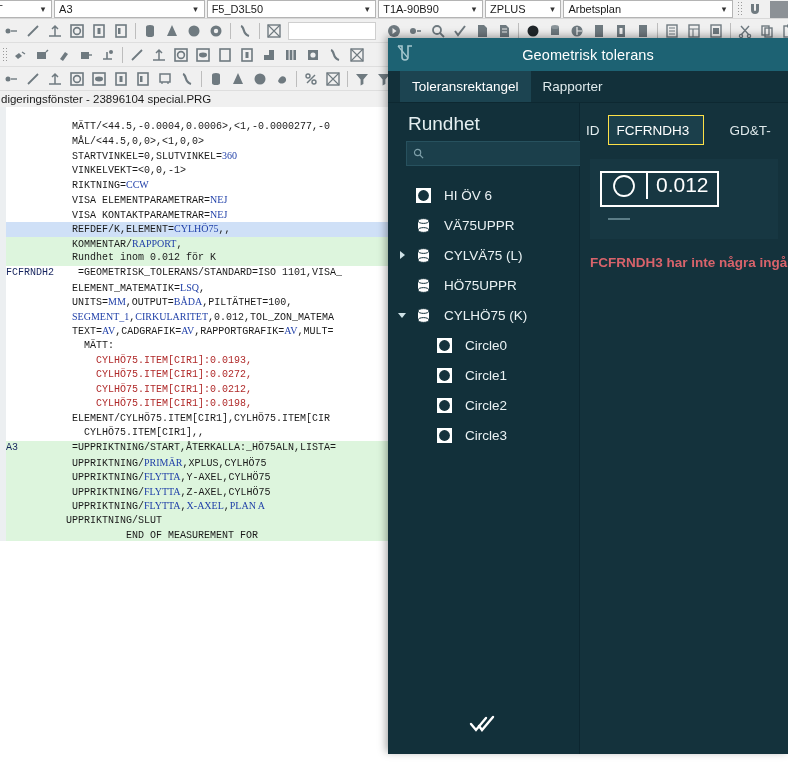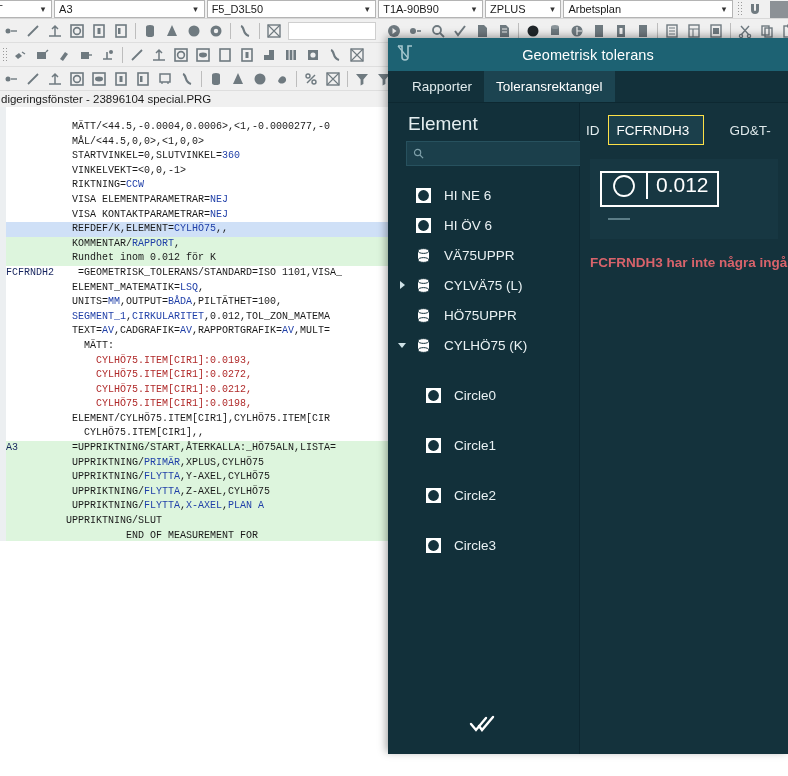--- a/index.html
+++ b/index.html
@@ -85,21 +85,21 @@
     font-family: "Liberation Mono", "DejaVu Sans Mono", monospace;
     font-size: 10px;
     line-height: 14.6px;
     white-space: pre;
     color: #1a1a1a;
     padding-top: 13px;
   }
   .code .row { display: block; height: 14.6px; white-space: pre; }
   .hl-blue { background: #cfe0f7; }
   .hl-green { background: #ddf5dd; }
-  .k-blue { color: #1f3fa8; }
+  .k-blue { color: #1f3fa8; font-family: Liberation Serif, serif; }
   .k-navy { color: #16245e; }
   .k-red { color: #b02a2a; }
 
   
   .dlg {
     position: absolute; left: 388px; top: 38px;
     width: 400px; height: 716px;
     background: #a3a3a3;
     box-shadow: -2px -2px 8px rgba(0,0,0,.35);
     overflow: hidden;
@@ -151,21 +151,21 @@
   .filter-btn { display: flex; align-items: center; gap: 2px; padding: 0 4px 0 8px; }
 
   .tree { margin-top: 14px; flex: 1; overflow: hidden; }
   .tnode {
     display: flex; align-items: center; height: 30px;
     font-size: 13.5px; color: #eaf2f4;
   }
   .twist { width: 16px; flex: 0 0 16px; display: flex; align-items: center; justify-content: center; margin-left: 6px; }
   .tnode .ticon { width: 26px; flex: 0 0 26px; display: flex; align-items: center; justify-content: center; }
   .tlabel { padding-left: 8px; white-space: nowrap; }
-  .indent-1 { padding-left: 10px; margin-top: 20px; }
+  .indent-1 { padding-left: 21px; }
   .tree-foot { height: 56px; display: flex; align-items: center; justify-content: center; }
 
   .col-right { flex: 1; background: #14323c; padding: 10px 0 0 0; position: relative; }
   .idrow { display: flex; align-items: center; padding: 0 0 0 6px; height: 34px; }
   .idlabel { font-size: 13.5px; color: #e2ecee; padding-right: 8px; }
   .idfield {
     width: 96px; height: 30px; background: #1b3f4b; border: 1px solid #fde047;
     display: flex; align-items: center; padding: 0 8px;
     font-size: 13.5px; color: #ffffff;
   }
@@ -626,28 +626,28 @@
       <div class="dlg-logo">
         <svg width="20" height="22" viewBox="0 0 20 22">
           <path d="M3 2h4v11a3 3 0 0 0 6 0V2h4" fill="none" stroke="#bcd8de" stroke-width="1.6"></path>
           <path d="M3 2l10 12" stroke="#bcd8de" stroke-width="1.2"></path>
         </svg>
       </div>
       <div class="dlg-title-text">Geometrisk tolerans</div>
     </div>
 
     <div class="dlg-tabs">
+      <div class="tab active">Toleransrektangel</div>
       <div class="tab">Rapporter</div>
-      <div class="tab active">Toleransrektangel</div>
     </div>
 
     <div class="dlg-cols">
 
       <div class="col-left">
-        <div class="elem-head">Element</div>
+        <div class="elem-head">Rundhet</div>
 
         <div class="search-row">
           <div class="search-box">
             <span class="mag">
               <svg width="11" height="11" viewBox="0 0 12 12">
                   <circle cx="5" cy="5" r="3.4" fill="none" stroke="#9fc0c9" stroke-width="1.3"></circle>
                   <path d="M7.6 7.6L11 11" stroke="#9fc0c9" stroke-width="1.3"></path>
                 </svg>
             </span>
             <input type="text" value="" placeholder="" style="">
@@ -664,30 +664,20 @@
 
         <div class="tree" id="element-tree">
             <div class="tnode">
               <span class="twist"></span>
               <span class="ticon">
                 <svg width="19" height="19" viewBox="0 0 19 19">
                   <rect x="2" y="2" width="15" height="15" fill="#ffffff"></rect>
                   <circle cx="9.5" cy="9.5" r="5.4" fill="#14323c"></circle>
                 </svg>
               </span>
-              <span class="tlabel">HI NE 6</span>
-            </div>
-            <div class="tnode">
-              <span class="twist"></span>
-              <span class="ticon">
-                <svg width="19" height="19" viewBox="0 0 19 19">
-                  <rect x="2" y="2" width="15" height="15" fill="#ffffff"></rect>
-                  <circle cx="9.5" cy="9.5" r="5.4" fill="#14323c"></circle>
-                </svg>
-              </span>
               <span class="tlabel">HI ÖV 6</span>
             </div>
             <div class="tnode">
               <span class="twist"></span>
               <span class="ticon">
                 <svg width="19" height="19" viewBox="0 0 19 19">
                   <path d="M4 5h11v9H4z" fill="#ffffff"></path>
                   <ellipse cx="9.5" cy="5" rx="5.5" ry="2.4" fill="#ffffff" stroke="#14323c" stroke-width="1"></ellipse>
                   <ellipse cx="9.5" cy="14" rx="5.5" ry="2.4" fill="#ffffff" stroke="#14323c" stroke-width="1"></ellipse>
                 </svg>

